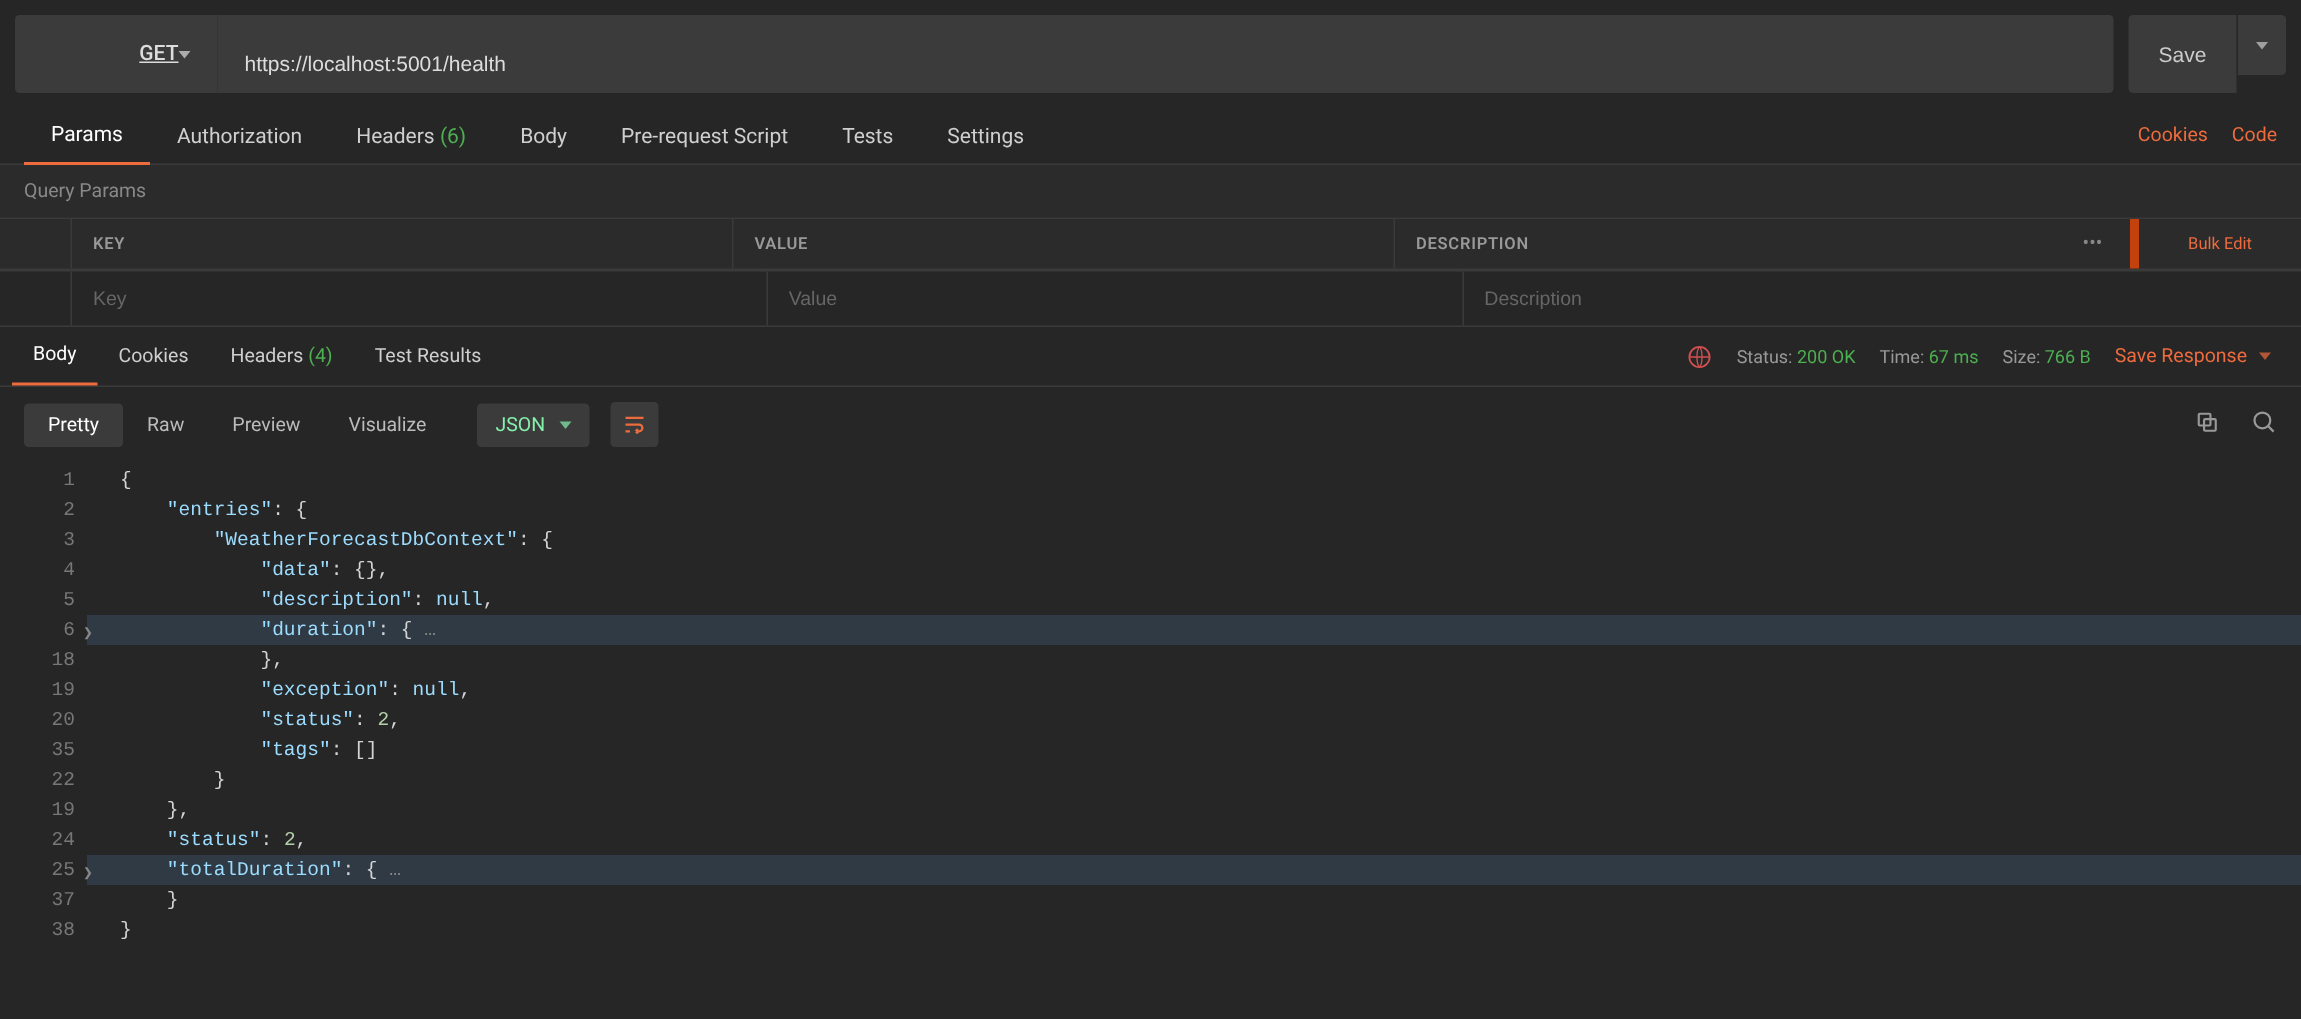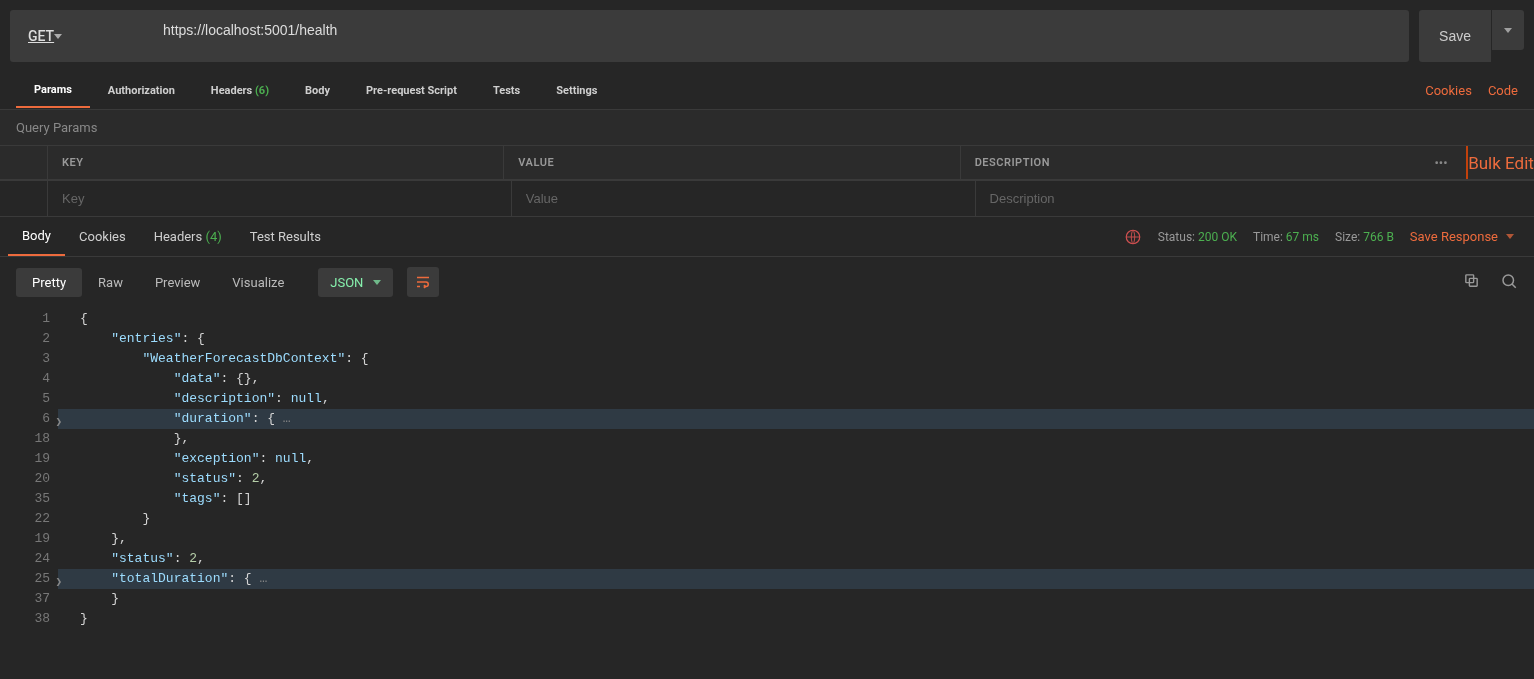--- a/index.html
+++ b/index.html
@@ -19,35 +19,35 @@
     gap: 10px;
     padding: 10px;
     align-items: stretch;
   }
   .method-select {
     background: #3b3b3b;
     color: #ddd;
     padding: 0 18px;
     display: flex;
     align-items: center;
-    justify-content: flex-start;
+    justify-content: flex-end;
     width: 135px;
     border-radius: 3px 0 0 3px;
     font-size: 14px;
     font-weight: 500;
     cursor: pointer;
     margin-right: -10px;
     text-decoration: underline;
   }
   .url-input-wrapper {
     flex: 1;
     background: #3b3b3b;
     border-radius: 0 3px 3px 0;
     display: flex;
-    align-items: flex-start;
+    align-items: flex-end;
   }
   .url-input {
     flex: 1;
     background: transparent;
     border: none;
     color: #ddd;
     font-size: 14px;
     padding: 0 18px;
     height: 40px;
     outline: none;
@@ -106,22 +106,21 @@
     align-items: center;
     padding: 0 16px;
     border-bottom: 1px solid #3a3a3a;
     position: relative;
     height: 38px;
   }
   .request-tabs .tab {
     padding: 10px 18px;
     color: #cfcfcf;
     cursor: pointer;
-    font-size: 11px;
-    font-weight: bold;
+    font-size: 14px;
   }
   .request-tabs .tab.active {
     color: #fff;
     border-bottom: 2px solid #ed6b3d;
   }
   .request-tabs .tab .count { color: #4caf50; }
   .request-tabs .right-links {
     margin-left: auto;
     display: flex;
     gap: 16px;
@@ -139,21 +138,21 @@
     display: flex;
     border-top: 1px solid #3a3a3a;
     border-bottom: 1px solid #3a3a3a;
   }
   .params-header-row { background: #2b2b2b; }
   .checkbox-col { width: 48px; border-right: 1px solid #3a3a3a; }
   .col { flex: 1; padding: 10px 14px; border-right: 1px solid #3a3a3a; }
   .col:last-child { border-right: none; }
   .params-header-row .col { font-size: 11px; font-weight: 600; letter-spacing: .5px; color: #999; }
   .actions-col { width: 50px; display: flex; align-items: center; justify-content: center; color: #888; cursor: pointer; }
-  .bulk-col { width: 68px; display: flex; align-items: center; justify-content: center; color: #ed6b3d; cursor: pointer; font-size: 17px; border-left: 2px solid #c2410c; }
+  .bulk-col { width: 114px; display: flex; align-items: center; justify-content: center; color: #ed6b3d; cursor: pointer; font-size: 11px; border-left: 6px solid #c2410c; }
   .params-input-row input {
     background: transparent; border: none; color: #ccc; width: 100%; outline: none; font-size: 13px;
   }
   .params-input-row input::placeholder { color: #666; }
 
   
   .response-tabs {
     display: flex;
     align-items: center;
     border-bottom: 1px solid #3a3a3a;

